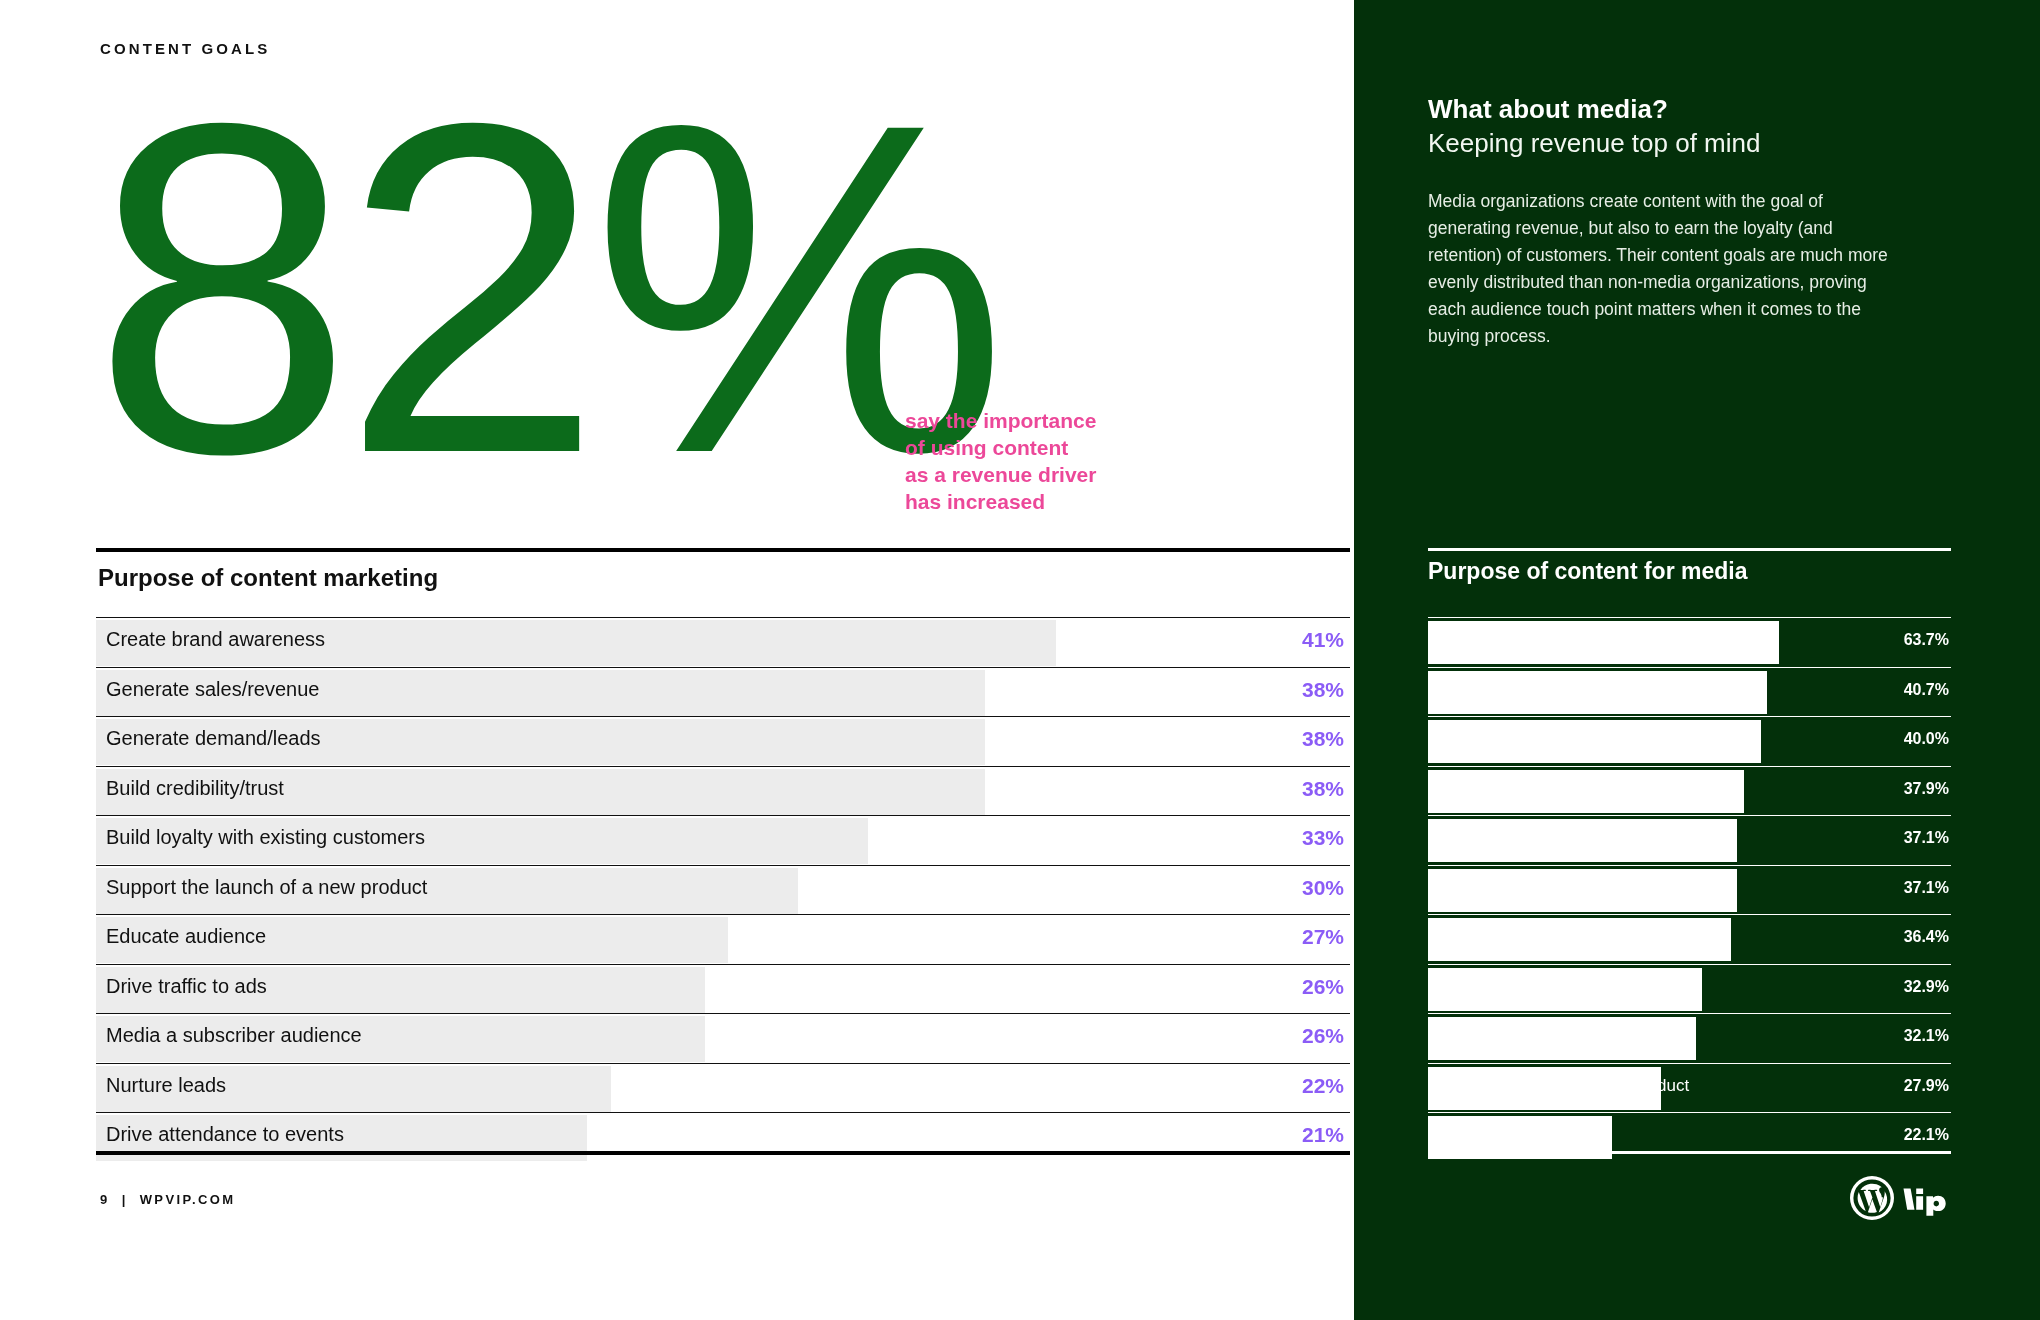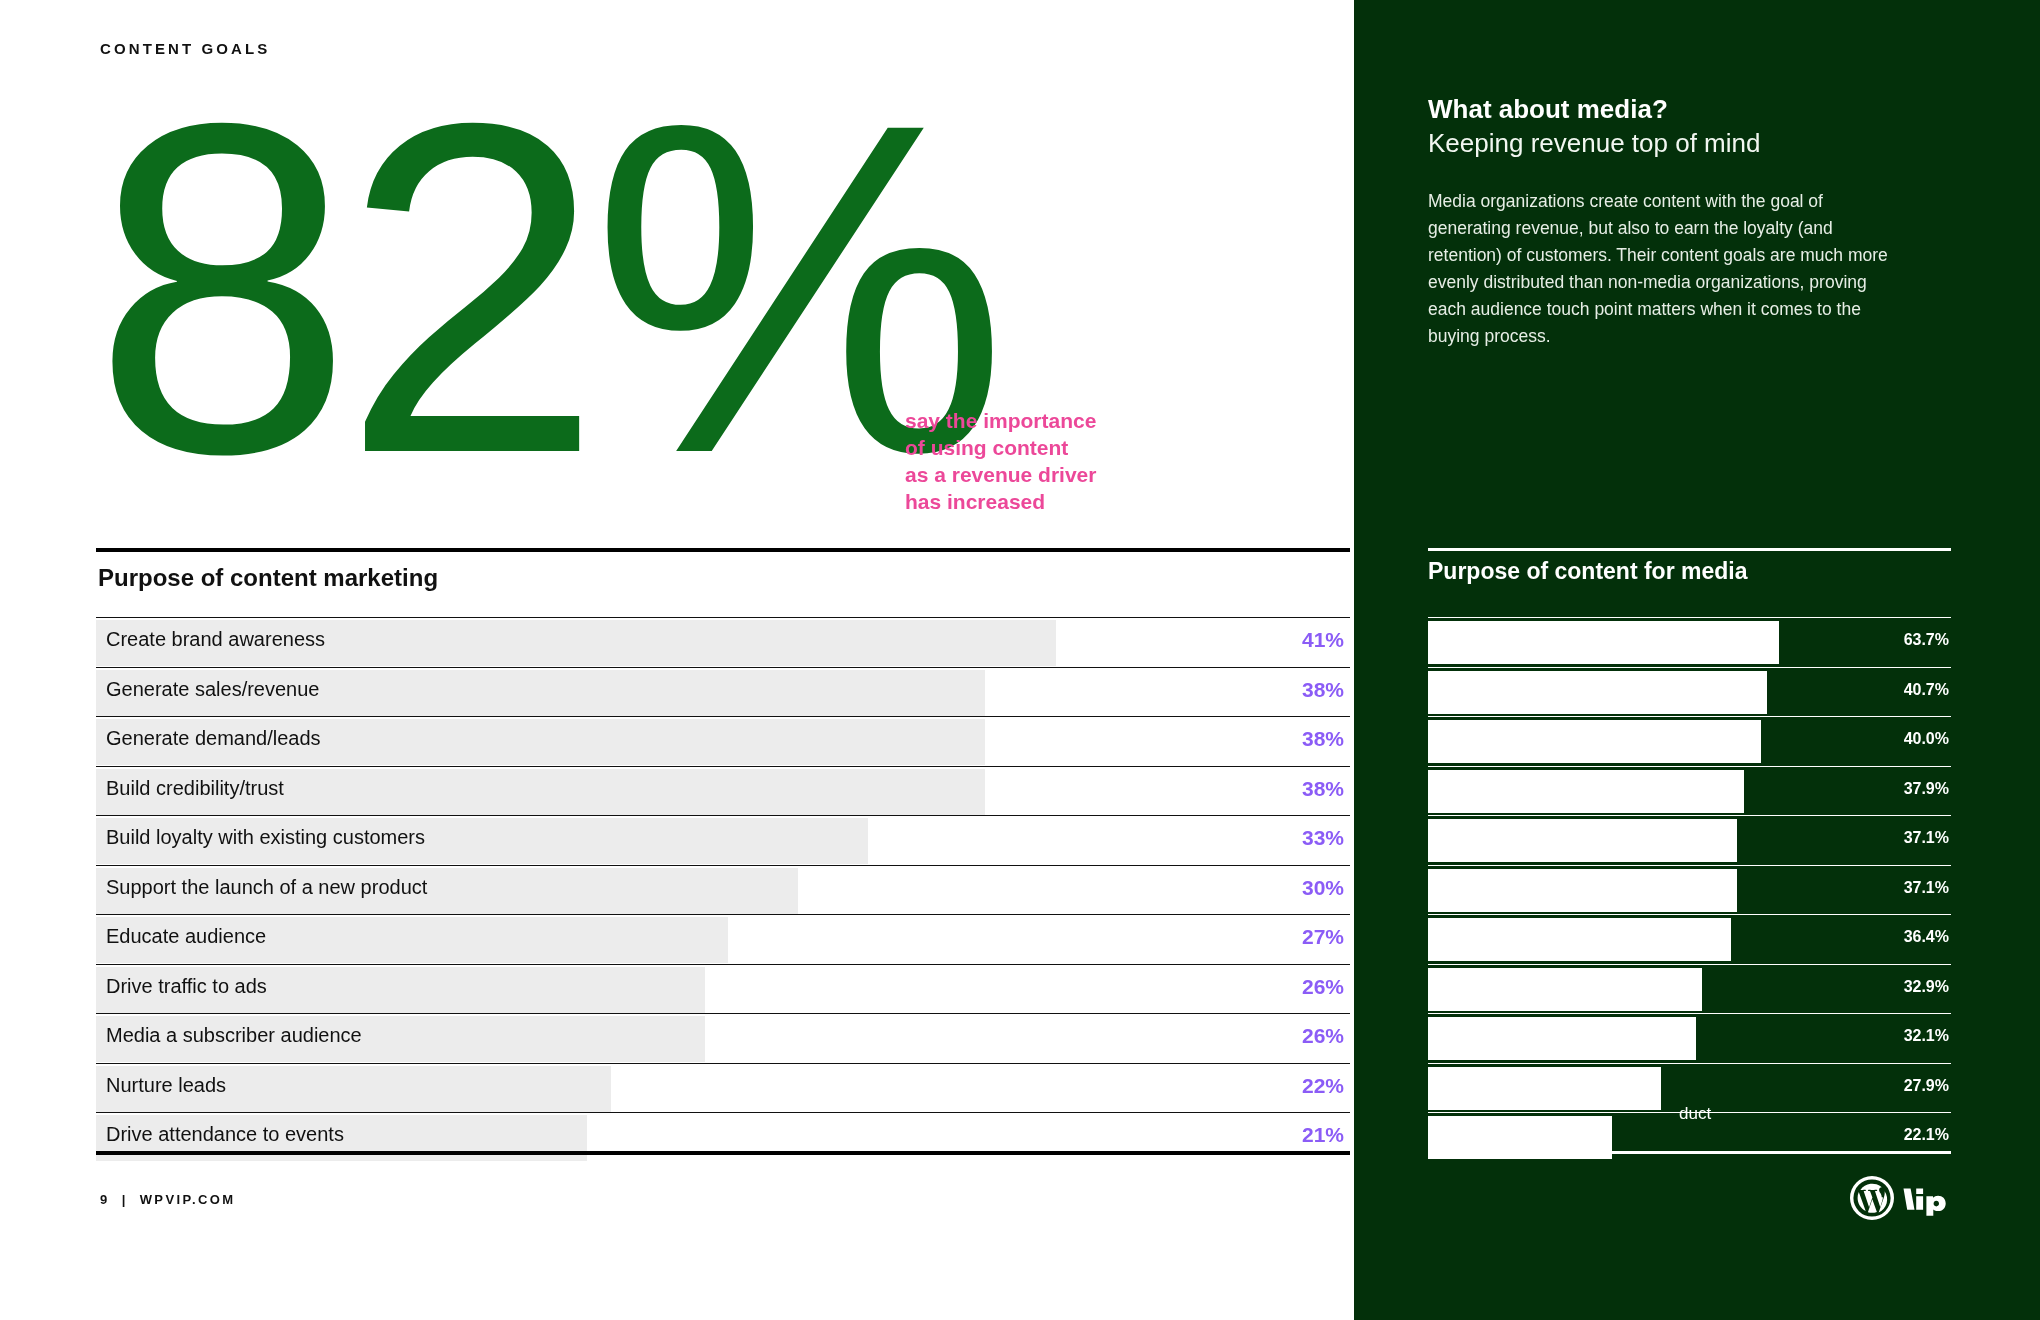--- a/index.html
+++ b/index.html
@@ -251,21 +251,21 @@
       <div class="rrow">
         <div class="rbar" style="width: 274.167px; background: rgb(255, 255, 255);"></div>
         <div class="rval">32.9%</div>
       </div>
       <div class="rrow">
         <div class="rbar" style="width: 267.5px; background: rgb(255, 255, 255);"></div>
         <div class="rval">32.1%</div>
       </div>
       <div class="rrow">
         <div class="rbar" style="width: 232.5px; background: rgb(255, 255, 255);"></div>
-        <div class="rlabel" style="left: 251px; margin-top: 28px;">duct</div>
+        <div class="rlabel" style="left: 229px;">duct</div>
         <div class="rval">27.9%</div>
       </div>
       <div class="rrow">
         <div class="rbar" style="width: 184.167px; background: rgb(255, 255, 255);"></div>
         <div class="rval">22.1%</div>
       </div>
     </div>
 
   <div id="right-rule-bottom"></div>
 </div>

